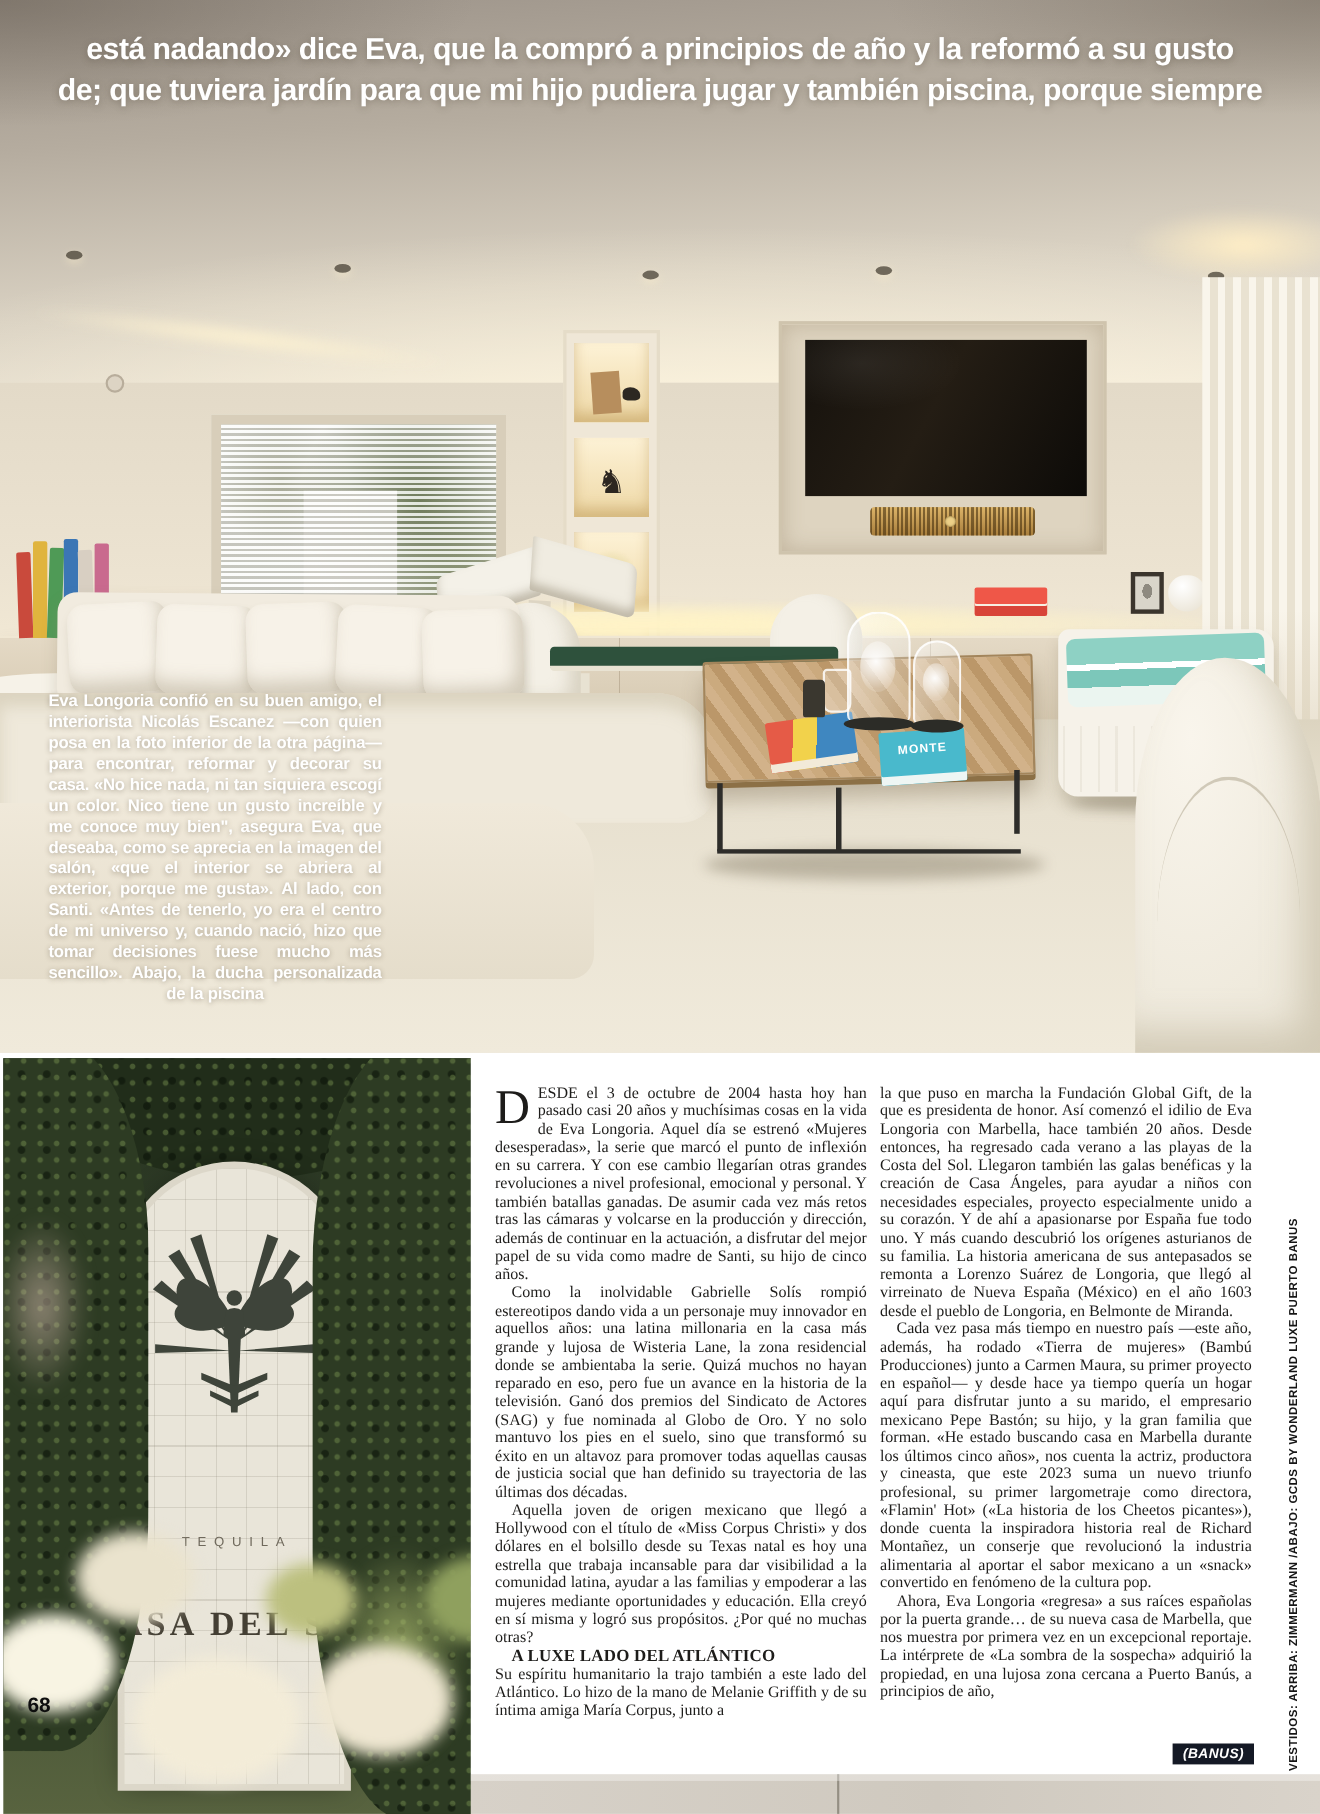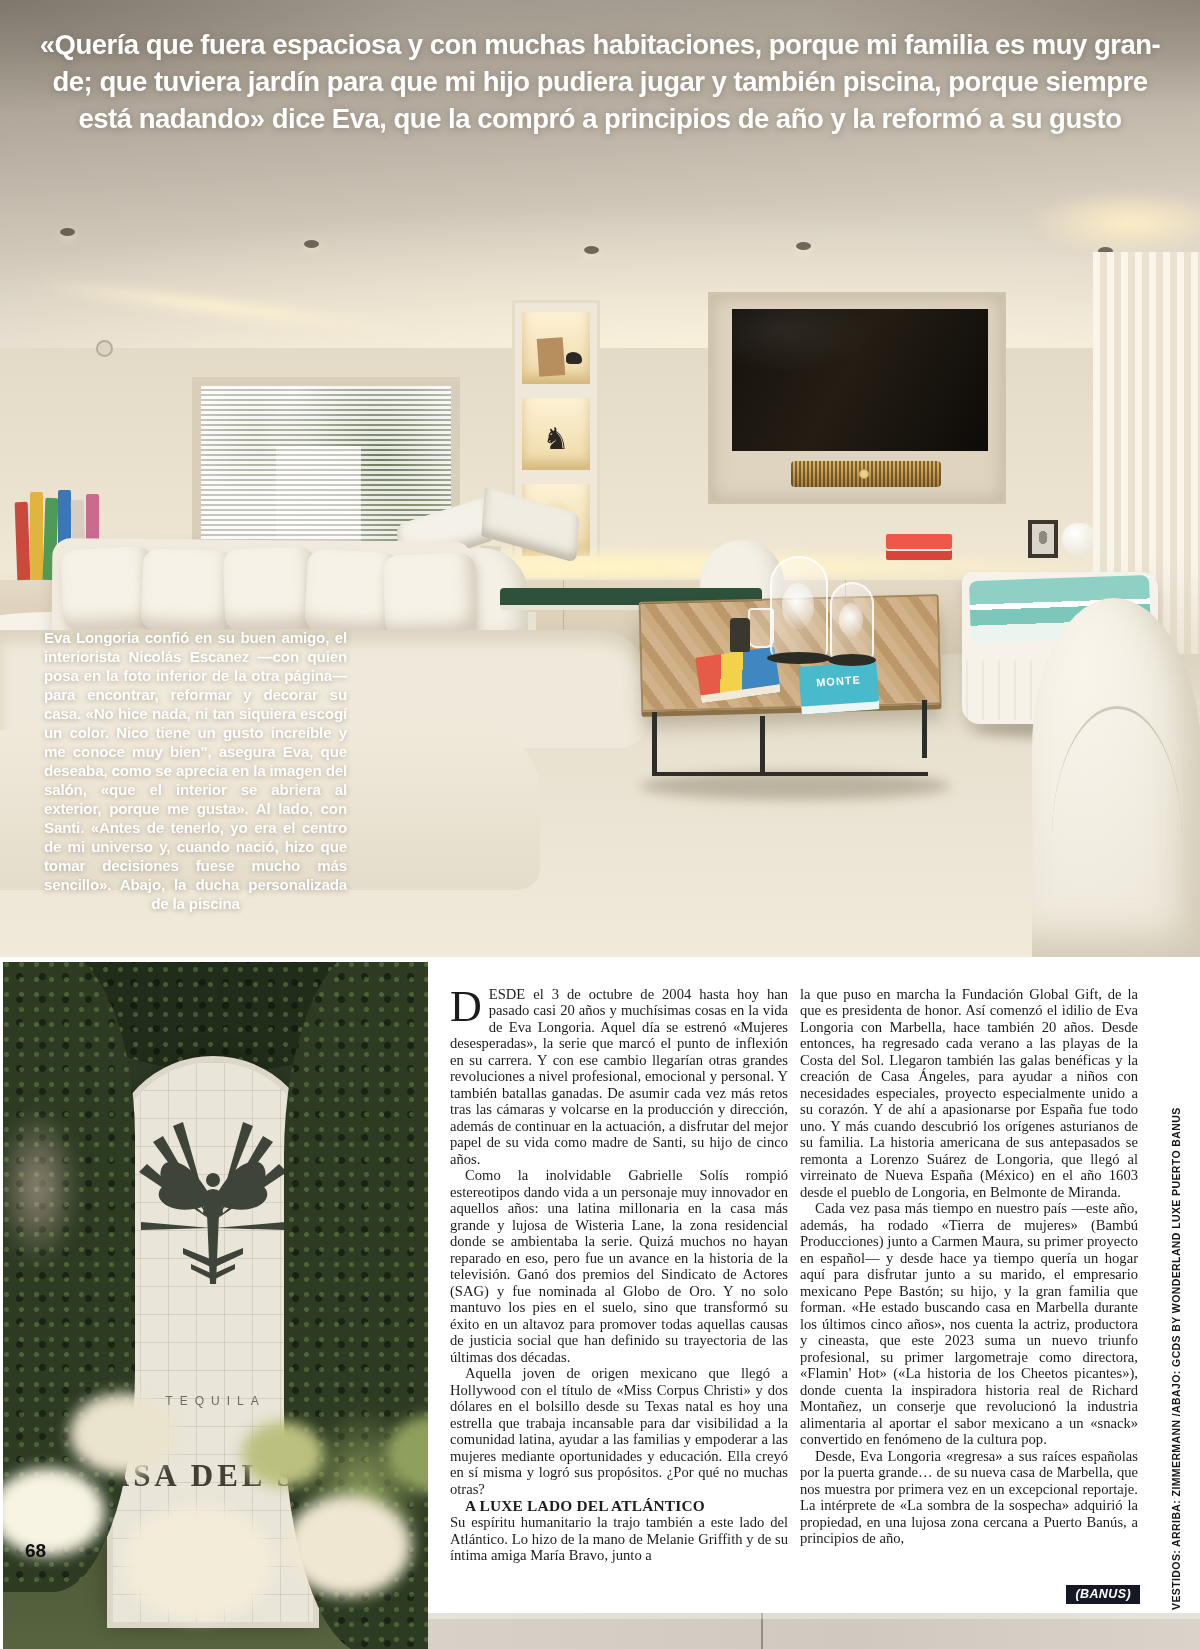--- a/index.html
+++ b/index.html
@@ -330,23 +330,22 @@
     <div class="cloche" style="left:830px;top:582px;width:44px;height:76px;border-radius:22px 22px 5px 5px;"></div>
     <div class="glass-cup"></div>
     <div class="candle"></div>
 
     <div class="bench">
         <div class="throw"></div>
       </div>
     <div class="armchair"></div>
 
     <div class="quote">
-      <div>«Quería que fuera espaciosa y con muchas habitaciones, porque mi familia es muy gran-</div>
+      <div>está nadando» dice Eva, que la compró a principios de año y la reformó a su gusto</div>
       <div>de; que tuviera jardín para que mi hijo pudiera jugar y también piscina, porque siempre</div>
-      <div>está nadando» dice Eva, que la compró a principios de año y la reformó a su gusto</div>
     </div>
     <div class="caption">Eva Longoria confió en su buen amigo, el interiorista Nicolás Escanez —con quien posa en la foto inferior de la otra página— para encontrar, reformar y decorar su casa. «No hice nada, ni tan siquiera escogí un color. Nico tiene un gusto increíble y me conoce muy bien", asegura Eva, que deseaba, como se aprecia en la imagen del salón, «que el interior se abriera al exterior, porque me gusta». Al lado, con Santi. «Antes de tenerlo, yo era el centro de mi universo y, cuando nació, hizo que tomar decisiones fuese mucho más sencillo». Abajo, la ducha personalizada de la piscina</div>
   </div>
 
   <div class="garden">
     <div class="ivy top"></div>
     <div class="arch"></div>
     <svg class="angel" viewBox="0 0 160 200">
       <g fill="#3e443a">
         <path d="M78 118 L6 70 L14 62 Z"></path>
@@ -375,26 +374,26 @@
     <div class="flowers"></div>
     <div class="page-num">68</div>
   </div>
 
   <div class="panel">
     <div class="col c1">
       <p class="first"><span class="dropcap">D</span><span>ESDE el 3 de octubre de 2004 hasta hoy han pasado casi 20 años y muchísimas cosas en la vida de Eva Longoria. Aquel día se estrenó «Mujeres desesperadas», la serie que marcó el punto de inflexión en su carrera. Y con ese cambio llegarían otras grandes revoluciones a nivel profesional, emocional y personal. Y también batallas ganadas. De asumir cada vez más retos tras las cámaras y volcarse en la producción y dirección, además de continuar en la actuación, a disfrutar del mejor papel de su vida como madre de Santi, su hijo de cinco años.</span></p>
       <p>Como la inolvidable Gabrielle Solís rompió estereotipos dando vida a un personaje muy innovador en aquellos años: una latina millonaria en la casa más grande y lujosa de Wisteria Lane, la zona residencial donde se ambientaba la serie. Quizá muchos no hayan reparado en eso, pero fue un avance en la historia de la televisión. Ganó dos premios del Sindicato de Actores (SAG) y fue nominada al Globo de Oro. Y no solo mantuvo los pies en el suelo, sino que transformó su éxito en un altavoz para promover todas aquellas causas de justicia social que han definido su trayectoria de las últimas dos décadas.</p>
       <p>Aquella joven de origen mexicano que llegó a Hollywood con el título de «Miss Corpus Christi» y dos dólares en el bolsillo desde su Texas natal es hoy una estrella que trabaja incansable para dar visibilidad a la comunidad latina, ayudar a las familias y empoderar a las mujeres mediante oportunidades y educación. Ella creyó en sí misma y logró sus propósitos. ¿Por qué no muchas otras?</p>
       <p class="subhead">A LUXE LADO DEL ATLÁNTICO</p>
-      <p class="first">Su espíritu humanitario la trajo también a este lado del Atlántico. Lo hizo de la mano de Melanie Griffith y de su íntima amiga María Bravo, junto a</p>
+      <p class="first">Su espíritu humanitario la trajo también a este lado del Atlántico. Lo hizo de la mano de Melanie Griffith y de su íntima amiga María Corpus, junto a</p>
     </div>
     <div class="col c2">
       <p class="first">la que puso en marcha la Fundación Global Gift, de la que es presidenta de honor. Así comenzó el idilio de Eva Longoria con Marbella, hace también 20 años. Desde entonces, ha regresado cada verano a las playas de la Costa del Sol. Llegaron también las galas benéficas y la creación de Casa Ángeles, para ayudar a niños con necesidades especiales, proyecto especialmente unido a su corazón. Y de ahí a apasionarse por España fue todo uno. Y más cuando descubrió los orígenes asturianos de su familia. La historia americana de sus antepasados se remonta a Lorenzo Suárez de Longoria, que llegó al virreinato de Nueva España (México) en el año 1603 desde el pueblo de Longoria, en Belmonte de Miranda.</p>
       <p>Cada vez pasa más tiempo en nuestro país —este año, además, ha rodado «Tierra de mujeres» (Bambú Producciones) junto a Carmen Maura, su primer proyecto en español— y desde hace ya tiempo quería un hogar aquí para disfrutar junto a su marido, el empresario mexicano Pepe Bastón; su hijo, y la gran familia que forman. «He estado buscando casa en Marbella durante los últimos cinco años», nos cuenta la actriz, productora y cineasta, que este 2023 suma un nuevo triunfo profesional, su primer largometraje como directora, «Flamin' Hot» («La historia de los Cheetos picantes»), donde cuenta la inspiradora historia real de Richard Montañez, un conserje que revolucionó la industria alimentaria al aportar el sabor mexicano a un «snack» convertido en fenómeno de la cultura pop.</p>
-      <p>Desde, Eva Longoria «regresa» a sus raíces españolas por la puerta grande… de su nueva casa de Marbella, que nos muestra por primera vez en un excepcional reportaje. La intérprete de «La sombra de la sospecha» adquirió la propiedad, en una lujosa zona cercana a Puerto Banús, a principios de año,</p>
+      <p>Ahora, Eva Longoria «regresa» a sus raíces españolas por la puerta grande… de su nueva casa de Marbella, que nos muestra por primera vez en un excepcional reportaje. La intérprete de «La sombra de la sospecha» adquirió la propiedad, en una lujosa zona cercana a Puerto Banús, a principios de año,</p>
     </div>
     <span class="sigue">(BANUS)</span>
   </div>
 
   <div class="credits">VESTIDOS: ARRIBA: ZIMMERMANN /ABAJO: GCDS BY WONDERLAND LUXE PUERTO BANUS</div>
   <div class="bottom-photo"></div>
 
 </div>
 
 </body></html>

